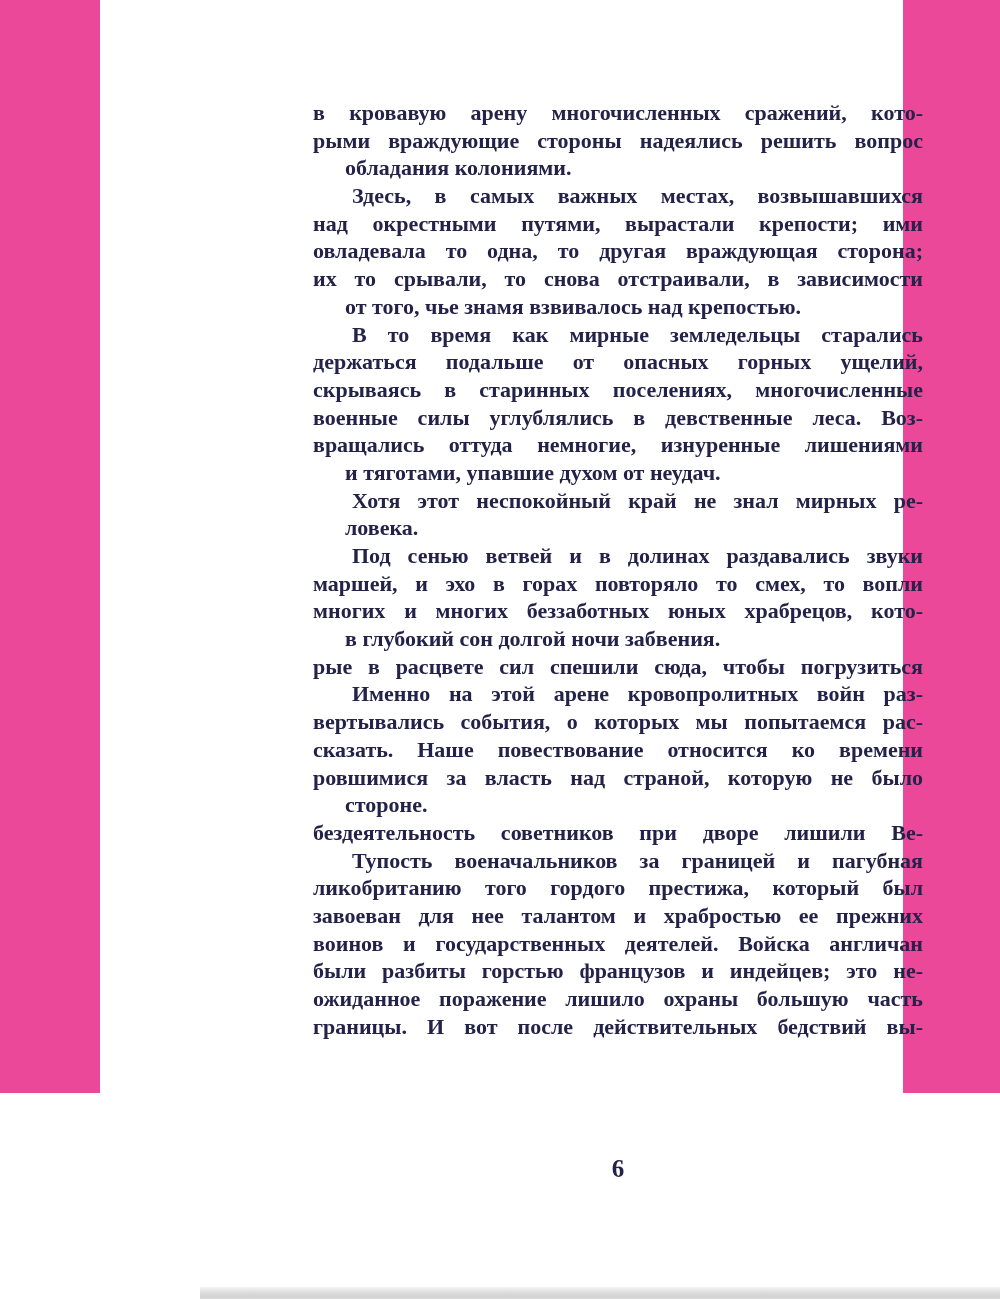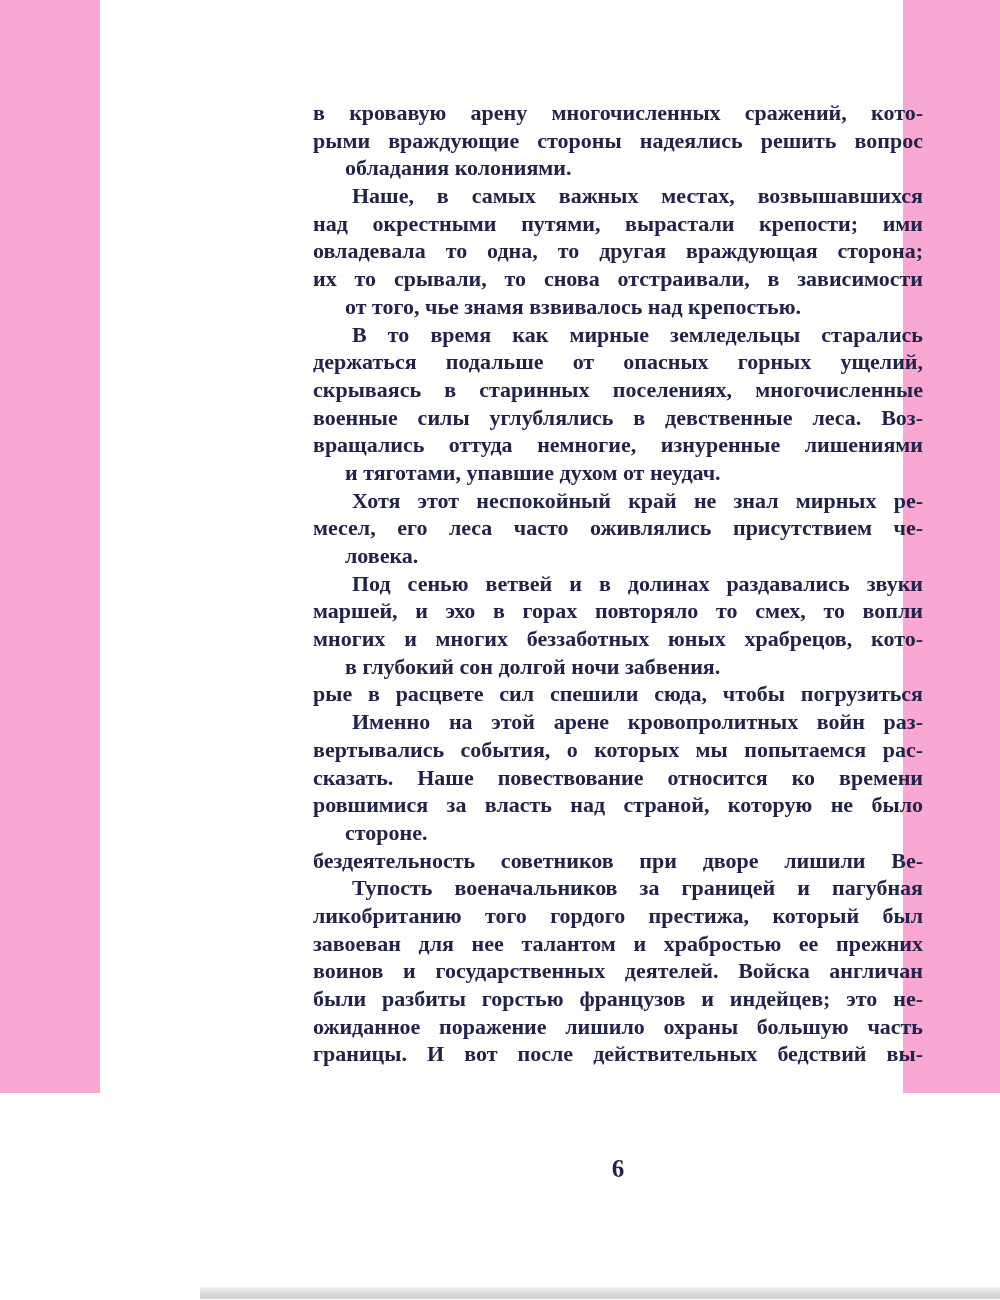--- a/index.html
+++ b/index.html
@@ -7,21 +7,21 @@
     padding: 0;
     width: 1000px;
     height: 1300px;
     background: #ffffff;
     overflow: hidden;
   }
   .viewport {
     position: relative;
     width: 1000px;
     height: 1093px;
-    background: #f9a8d4;
+    background: #ec4899;
   }
   .book-page {
     position: absolute;
     left: 100px;
     top: 0;
     width: 803px;
     height: 1300px;
     background: #ffffff;
   }
   .text-block {
@@ -79,37 +79,36 @@
 
 <div class="viewport">
   <div class="book-page">
     <div class="text-block" id="text-block">
         <div class="paragraph">
           <div class="line">в кровавую арену многочисленных сражений, кото-</div>
           <div class="line">рыми враждующие стороны надеялись решить вопрос</div>
           <div class="line lastline">обладания колониями.</div>
         </div>
         <div class="paragraph">
-          <div class="line firstline-indent">Наше, в самых важных местах, возвышавшихся</div>
+          <div class="line firstline-indent">Здесь, в самых важных местах, возвышавшихся</div>
           <div class="line">над окрестными путями, вырастали крепости; ими</div>
           <div class="line">овладевала то одна, то другая враждующая сторона;</div>
           <div class="line">их то срывали, то снова отстраивали, в зависимости</div>
           <div class="line lastline">от того, чье знамя взвивалось над крепостью.</div>
         </div>
         <div class="paragraph">
           <div class="line firstline-indent">В то время как мирные земледельцы старались</div>
           <div class="line">держаться подальше от опасных горных ущелий,</div>
           <div class="line">скрываясь в старинных поселениях, многочисленные</div>
           <div class="line">военные силы углублялись в девственные леса. Воз-</div>
           <div class="line">вращались оттуда немногие, изнуренные лишениями</div>
           <div class="line lastline">и тяготами, упавшие духом от неудач.</div>
         </div>
         <div class="paragraph">
           <div class="line firstline-indent">Хотя этот неспокойный край не знал мирных ре-</div>
-          <div class="line">месел, его леса часто оживлялись присутствием че-</div>
           <div class="line lastline">ловека.</div>
         </div>
         <div class="paragraph">
           <div class="line firstline-indent">Под сенью ветвей и в долинах раздавались звуки</div>
           <div class="line">маршей, и эхо в горах повторяло то смех, то вопли</div>
           <div class="line">многих и многих беззаботных юных храбрецов, кото-</div>
           <div class="line lastline">в глубокий сон долгой ночи забвения.</div>
           <div class="line">рые в расцвете сил спешили сюда, чтобы погрузиться</div>
         </div>
         <div class="paragraph">

